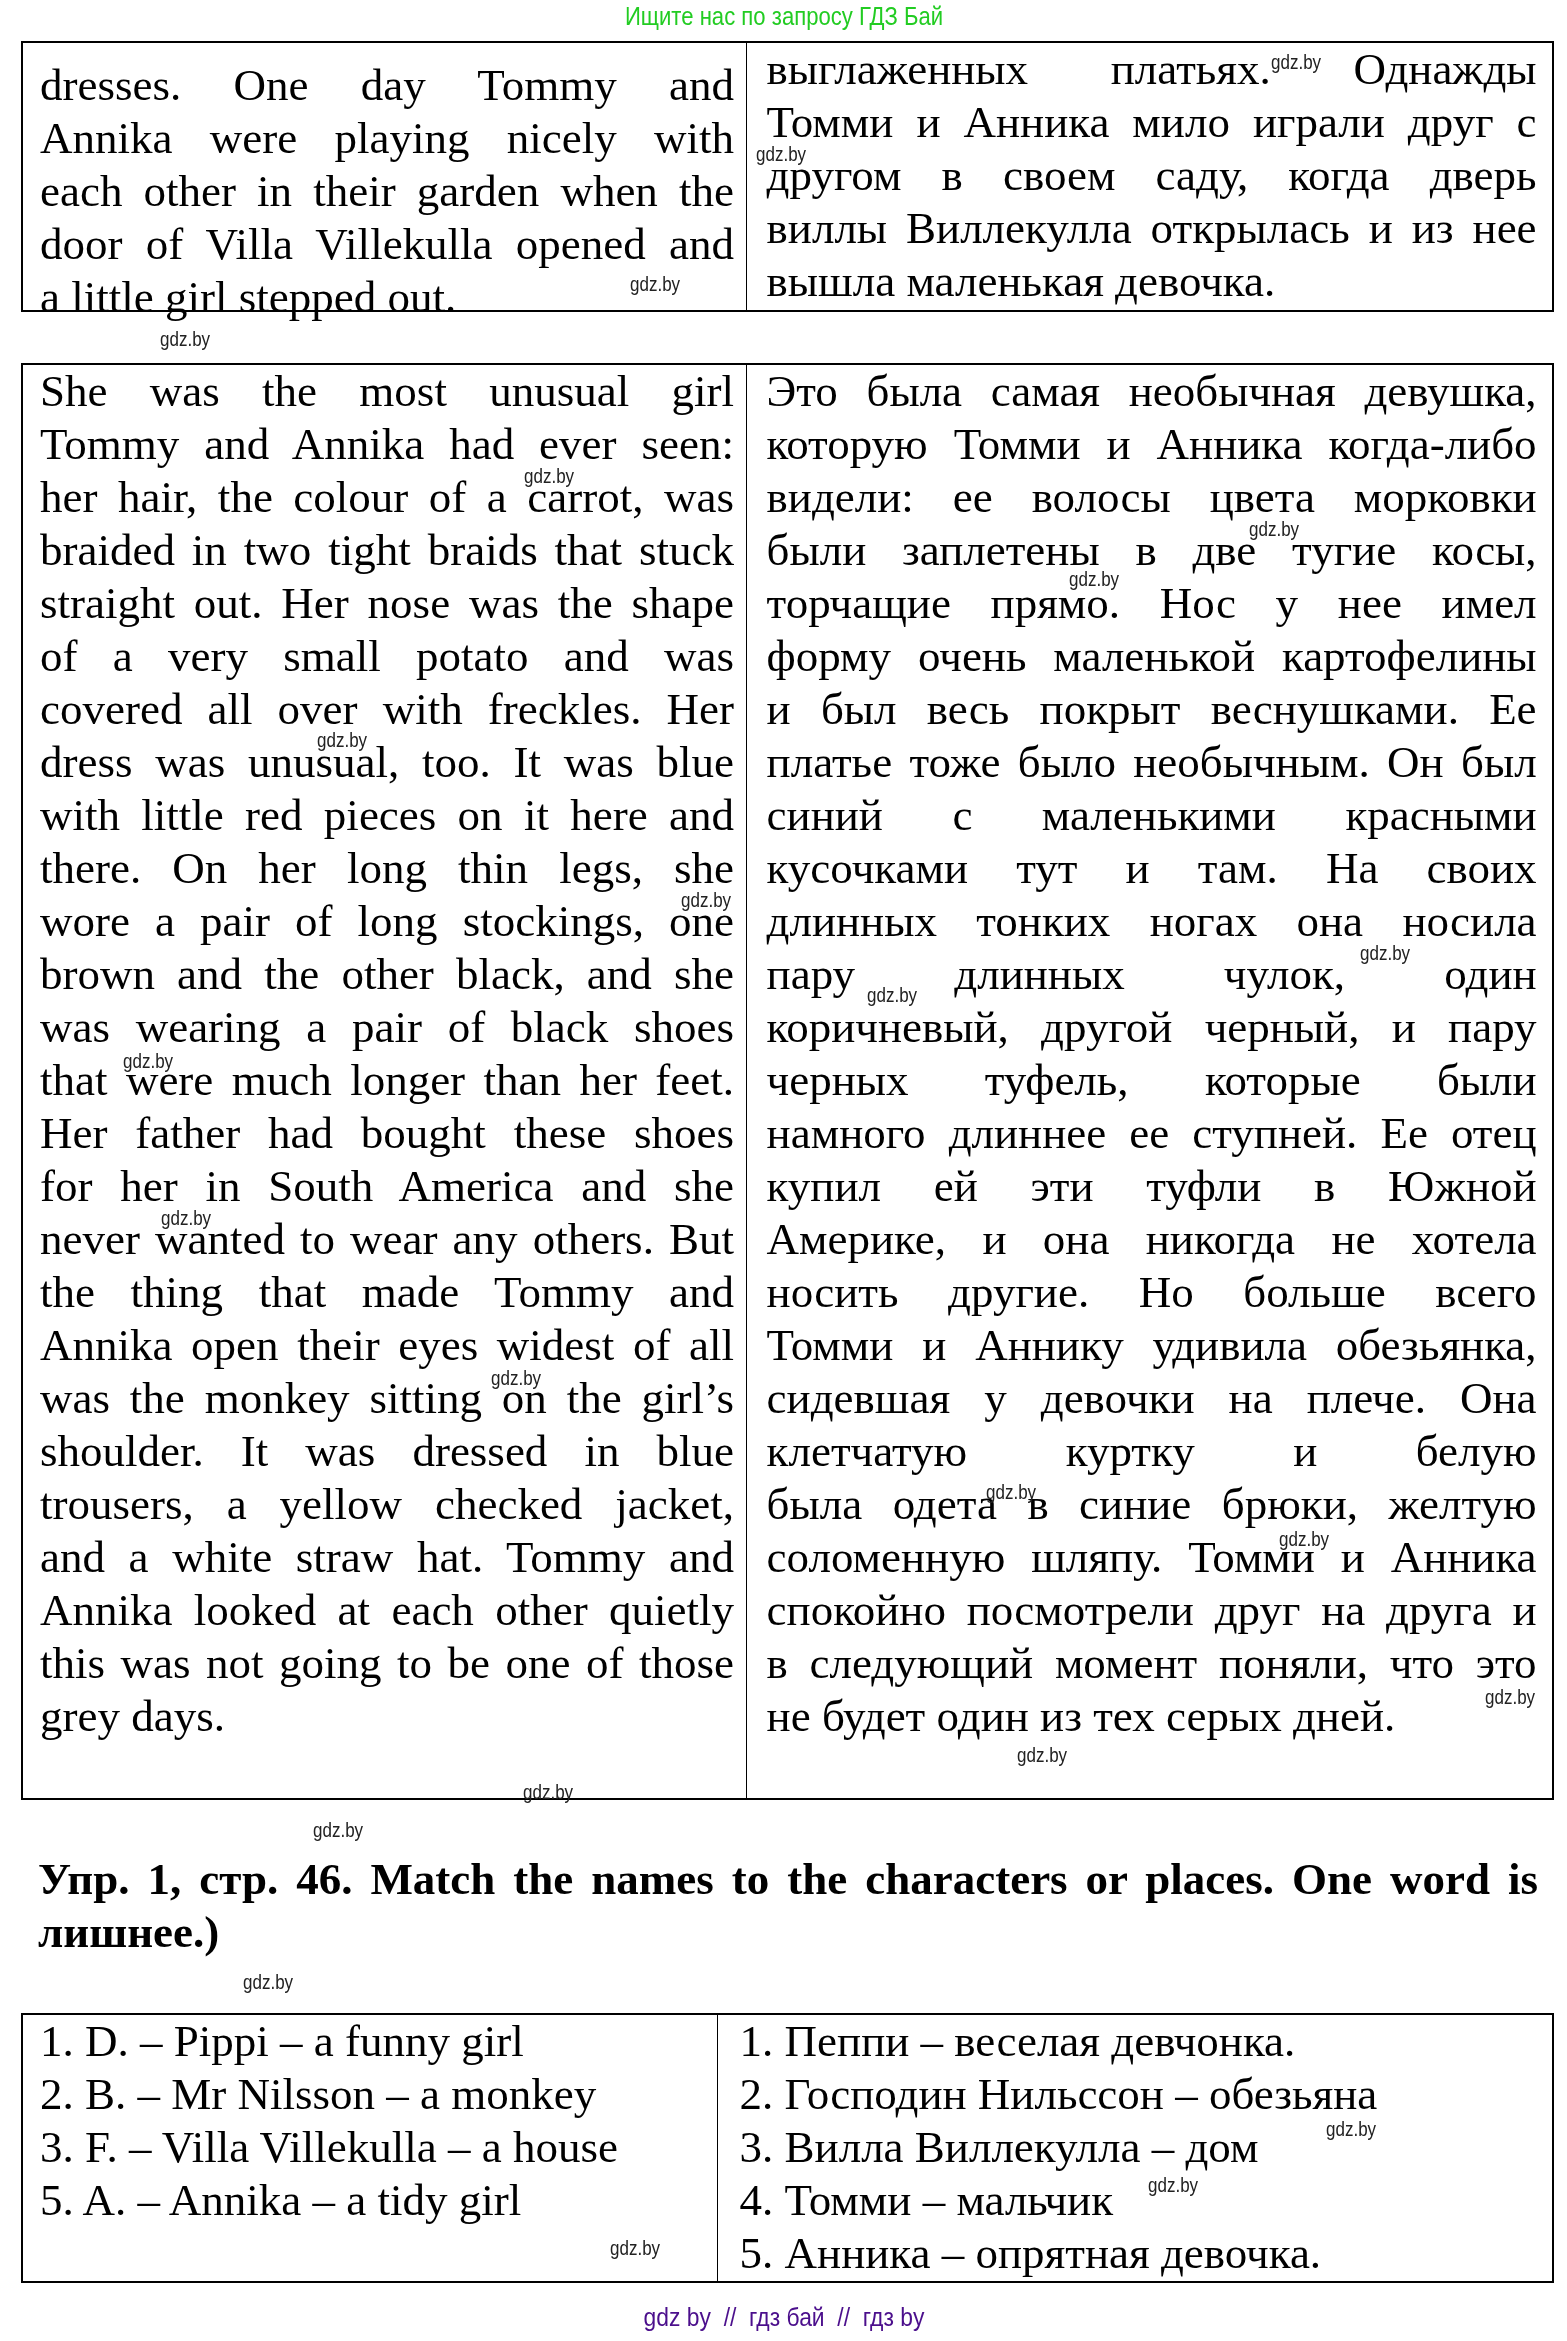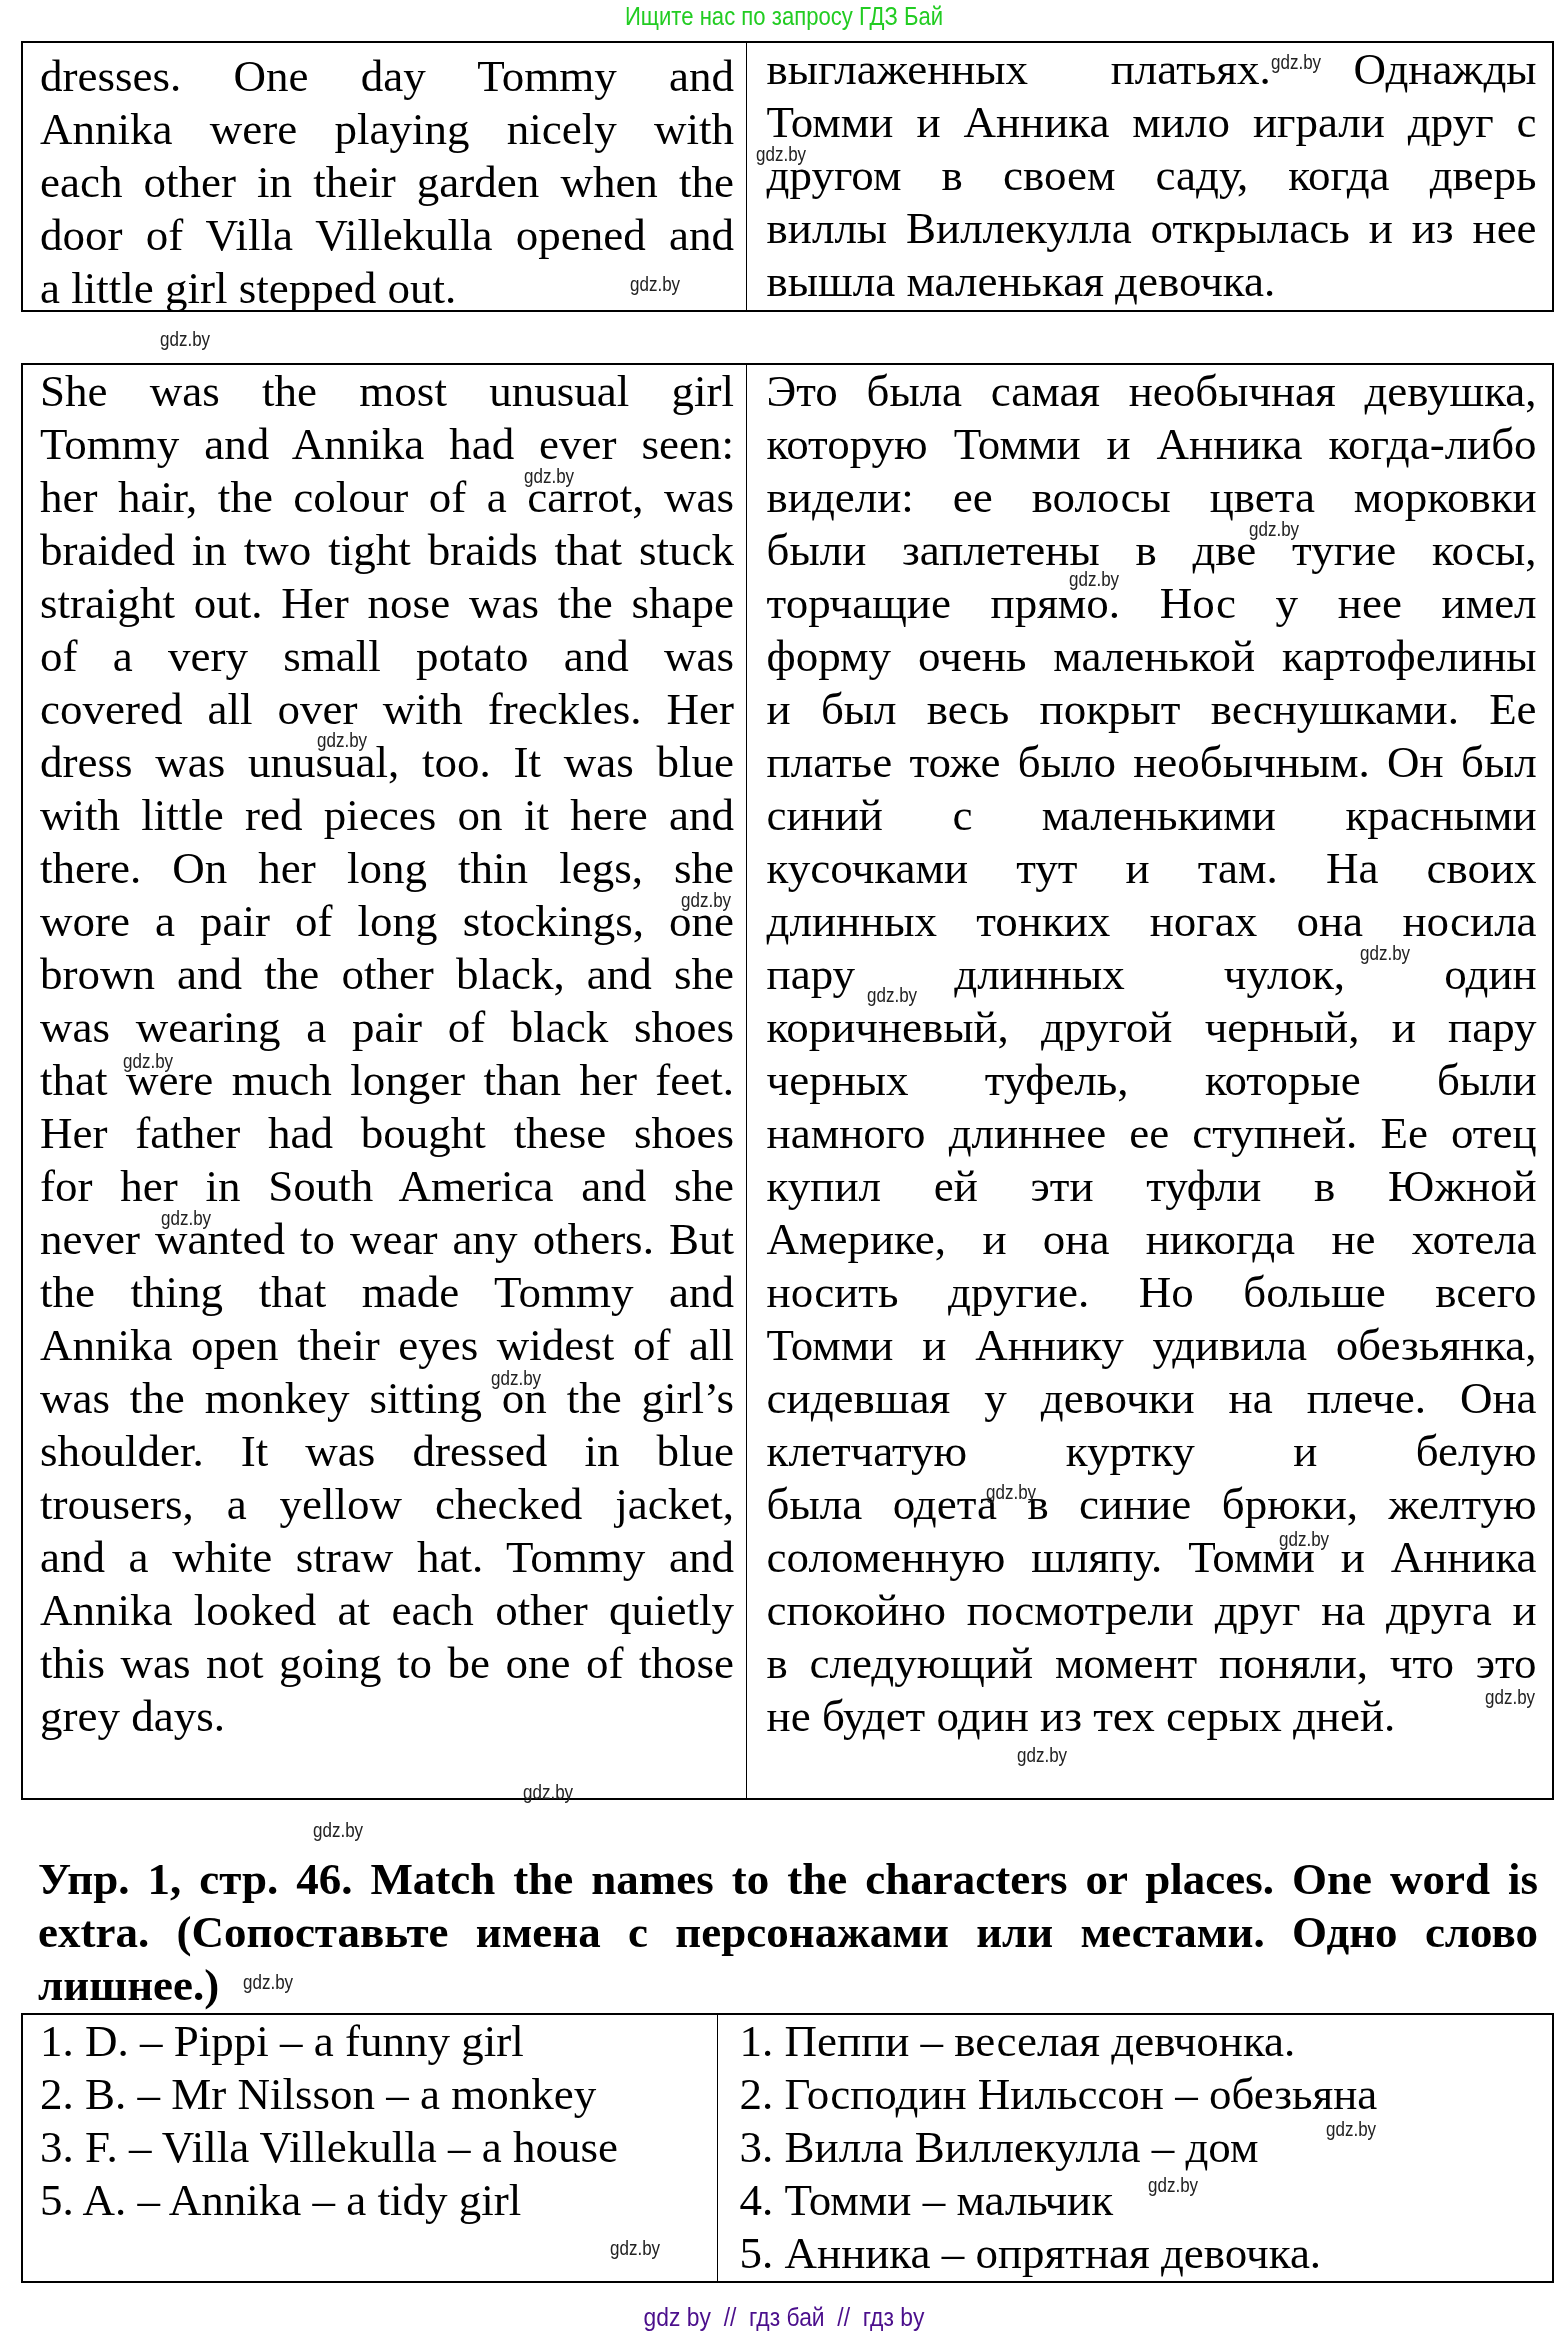--- a/index.html
+++ b/index.html
@@ -20,21 +20,21 @@
   .heading { position:absolute; left:38px; top:1853px; width:1500px; font-weight:bold; font-size:45px; }
   .heading .line { height:53px; line-height:53px; }
 </style>
 </head>
 <body>
 
 <div class="top-banner" style="color:#22cc22;">Ищите нас по запросу ГДЗ Бай</div>
 
 <div class="grid" style="left:20.6px; top:41px; width:1533px; height:271px;">
   <div class="divider" style="left:723px;"></div>
-  <div class="col" style="left:17.4px; top:0; width:694px; padding-top:7px;">
+  <div class="col" style="left:17.4px; top:0; width:694px; padding-top:16px;">
     <span class="line" style="display: block; width: 694px;">dresses. One day Tommy and</span>
     <span class="line" style="display: block; width: 694px;">Annika were playing nicely with</span>
     <span class="line" style="display: block; width: 694px;">each other in their garden when the</span>
     <span class="line" style="display: block; width: 694px;">door of Villa Villekulla opened and</span>
     <span class="line last" style="display: block; width: auto;">a little girl stepped out.</span>
   </div>
   <div class="col" style="left:744px; top:0; width:770px;">
     <span class="line" style="display: block; width: 770px;">выглаженных платьях. Однажды</span>
     <span class="line" style="display: block; width: 770px;">Томми и Анника мило играли друг с</span>
     <span class="line" style="display: block; width: 770px;">другом в своем саду, когда дверь</span>
@@ -98,21 +98,20 @@
     <span class="line" style="display: block; width: 770px;">была одета в синие брюки, желтую</span>
     <span class="line" style="display: block; width: 770px;">соломенную шляпу. Томми и Анника</span>
     <span class="line" style="display: block; width: 770px;">спокойно посмотрели друг на друга и</span>
     <span class="line" style="display: block; width: 770px;">в следующий момент поняли, что это</span>
     <span class="line last" style="display: block; width: auto;">не будет один из тех серых дней.</span>
   </div>
 </div>
 
 <div class="heading">
   <span class="line" style="display: block; width: 1500px;">Упр. 1, стр. 46. Match the names to the characters or places. One word is</span>
-  <span class="line" style="display: block; width: 1500px;">extra. (Сопоставьте имена с персонажами или местами. Одно слово</span>
   <span class="line last" style="display: block; width: auto;">лишнее.)</span>
 </div>
 
 <div class="grid ans" style="left:20.6px; top:2013px; width:1533px; height:270px;">
   <div class="divider" style="left:694px;"></div>
   <div class="col" style="left:17.4px; top:0; width:665px;">
     <span class="line" style="display: block; width: auto;">1. D. – Pippi – a funny girl</span>
     <span class="line" style="display: block; width: auto;">2. B. – Mr Nilsson – a monkey</span>
     <span class="line" style="display: block; width: auto;">3. F. – Villa Villekulla – a house</span>
     <span class="line" style="display: block; width: auto;">5. A. – Annika – a tidy girl</span>

